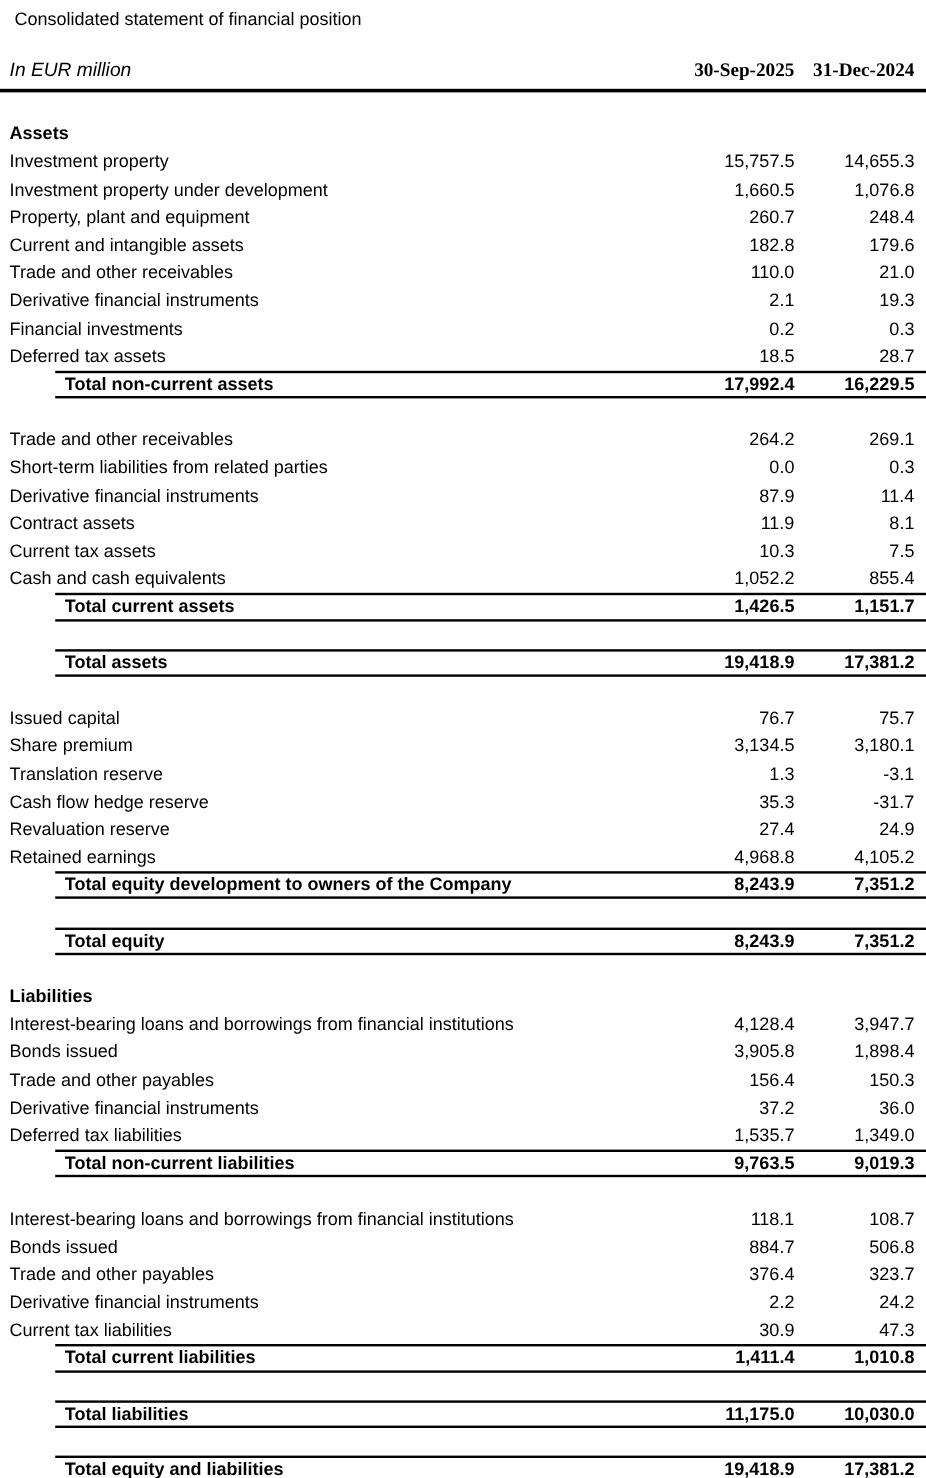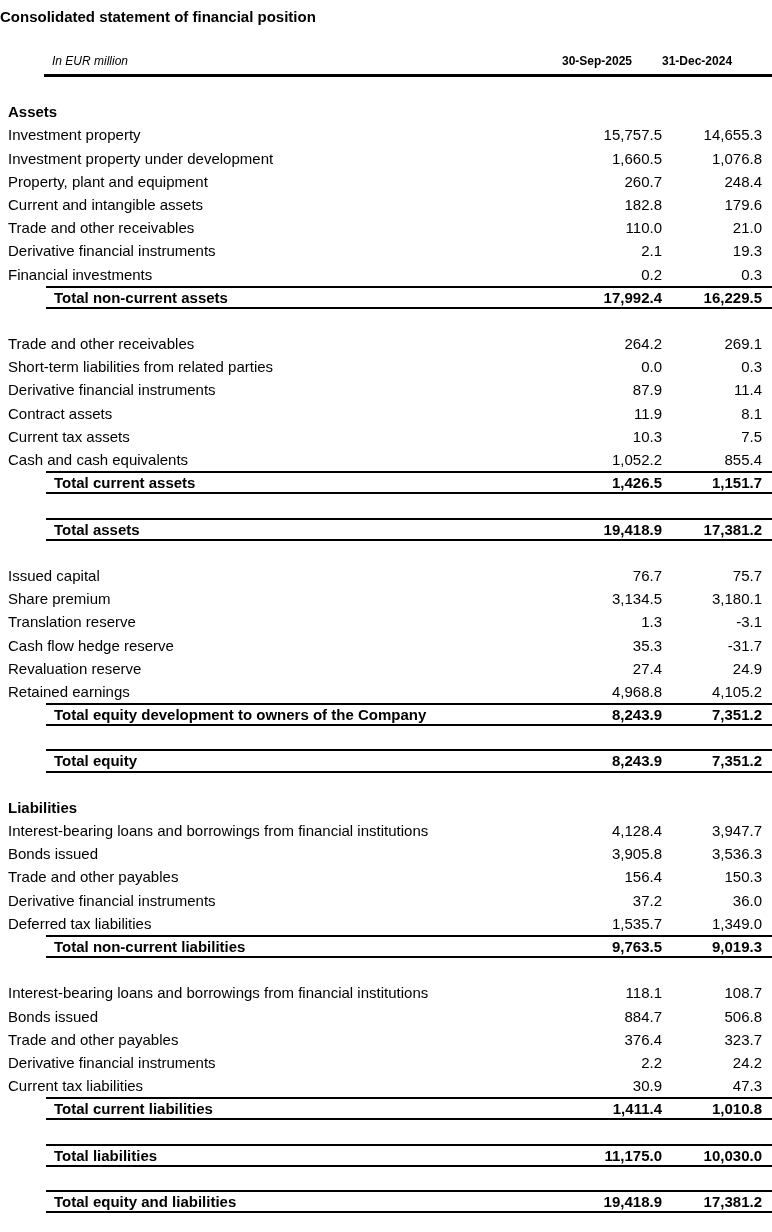--- a/index.html
+++ b/index.html
@@ -10,46 +10,46 @@
   .page {
     position: relative;
     width: 772px;
     height: 1232px;
     background: #ffffff;
     overflow: hidden;
     font-family: "Liberation Sans", sans-serif;
     color: #000000;
   }
   .doc-title {
-    padding: 7px 10px 0 0;
+    padding: 7px 10px 0 12px;
     height: 31px;
     box-sizing: border-box;
     font-size: 15px;
-    font-weight: 700;
+    font-weight: 400;
     line-height: 19px;
   }
   .header-row {
     display: flex;
     align-items: flex-end;
     padding: 0 10px 6px 8px;
     border-bottom: 3px solid #000000;
     height: 37px;
     box-sizing: content-box;
-    font-size: 12px;
-    margin-left: 44px;
+    font-size: 16px;
   }
   .unit-label {
     flex: 1;
     font-style: italic;
     font-weight: 400;
   }
   .col-header {
     width: 100px;
-    text-align: left;
+    text-align: right;
     font-weight: 700;
+    font-family: Liberation Serif, serif;
   }
   .rows { width: 100%; }
   .row {
     display: flex;
     align-items: center;
     height: 23.2px;
     box-sizing: border-box;
     padding: 0 10px 0 8px;
     font-size: 15px;
     line-height: 23.2px;
@@ -112,20 +112,25 @@
       <div class="row row--item">
         <div class="c-label">Derivative financial instruments</div>
         <div class="c-val">2.1</div>
         <div class="c-val">19.3</div>
       </div>
       <div class="row row--item">
         <div class="c-label">Financial investments</div>
         <div class="c-val">0.2</div>
         <div class="c-val">0.3</div>
       </div>
+      <div class="row row--item">
+        <div class="c-label">Deferred tax assets</div>
+        <div class="c-val">18.5</div>
+        <div class="c-val">28.7</div>
+      </div>
       <div class="row row--total">
         <div class="c-label">Total non-current assets</div>
         <div class="c-val">17,992.4</div>
         <div class="c-val">16,229.5</div>
       </div>
       <div class="row row--spacer"></div>
       <div class="row row--item">
         <div class="c-label">Trade and other receivables</div>
         <div class="c-val">264.2</div>
         <div class="c-val">269.1</div>
@@ -215,21 +220,21 @@
         <div class="c-val"></div>
       </div>
       <div class="row row--item">
         <div class="c-label">Interest-bearing loans and borrowings from financial institutions</div>
         <div class="c-val">4,128.4</div>
         <div class="c-val">3,947.7</div>
       </div>
       <div class="row row--item">
         <div class="c-label">Bonds issued</div>
         <div class="c-val">3,905.8</div>
-        <div class="c-val">3,536.3</div>
+        <div class="c-val">1,898.4</div>
       </div>
       <div class="row row--item">
         <div class="c-label">Trade and other payables</div>
         <div class="c-val">156.4</div>
         <div class="c-val">150.3</div>
       </div>
       <div class="row row--item">
         <div class="c-label">Derivative financial instruments</div>
         <div class="c-val">37.2</div>
         <div class="c-val">36.0</div>

